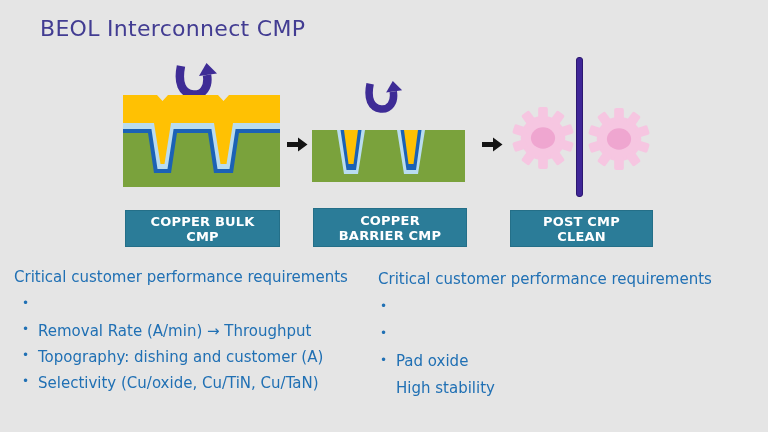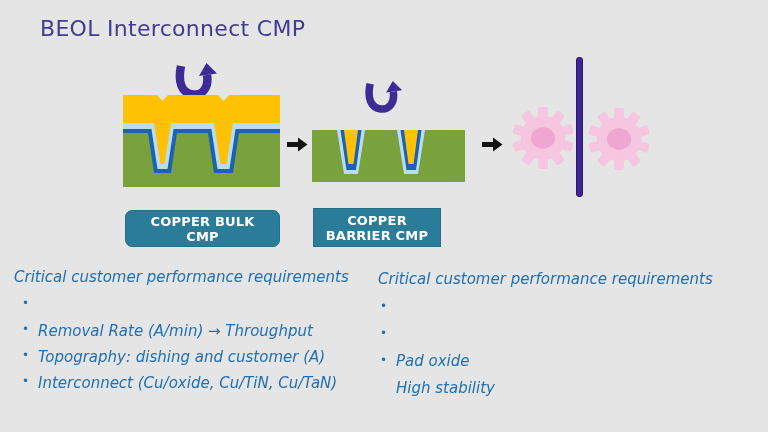--- a/index.html
+++ b/index.html
@@ -10,21 +10,21 @@
   .abs{position:absolute;}
   .title{
     left:40px;top:16px;font-size:22px;line-height:26px;color:#423C92;letter-spacing:0.3px;
   }
   .step-box{
     background:#2B7C98;border:1px solid #246F88;color:#ffffff;
     display:flex;flex-direction:column;align-items:center;justify-content:center;
     font-size:13px;font-weight:bold;line-height:15px;text-align:center;letter-spacing:0.2px;
     box-sizing:border-box;
   }
-  .req{color:#2070B4;font-style:italic;}
+  .req{color:#2070B4;}
   .req-heading{font-size:15px;line-height:19px;}
   .req-item{display:flex;align-items:flex-start;}
   .left .req-item{height:26px;}
   .right .req-item{height:27px;}
   .bullet{font-size:12px;line-height:19px;flex:0 0 auto;}
   .left .bullet{margin-left:8px;width:16px;}
   .right .bullet{margin-left:2px;width:16px;}
   .req-text{font-size:15px;line-height:19px;white-space:nowrap;margin-top:28px;}
   .left .req-heading{margin-bottom:7px;}
   .right .req-heading{margin-bottom:8px;}
@@ -102,42 +102,46 @@
       <rect x="27" y="0" width="10" height="14" rx="2" transform="rotate(144 32 32)"></rect>
       <rect x="27" y="0" width="10" height="14" rx="2" transform="rotate(180 32 32)"></rect>
       <rect x="27" y="0" width="10" height="14" rx="2" transform="rotate(216 32 32)"></rect>
       <rect x="27" y="0" width="10" height="14" rx="2" transform="rotate(252 32 32)"></rect>
       <rect x="27" y="0" width="10" height="14" rx="2" transform="rotate(288 32 32)"></rect>
       <rect x="27" y="0" width="10" height="14" rx="2" transform="rotate(324 32 32)"></rect>
     </g>
     <ellipse cx="32" cy="32" rx="12.5" ry="11" fill="#EFA6D0"></ellipse>
   </svg>
 
-  <div class="abs step-box" style="left:125px;top:210px;width:155px;height:37px;border-radius:7px;">
+  <div class="abs step-box" style="left:125px;top:210px;width:155px;height:37px;">
     <span>COPPER BULK</span>
     <span>CMP</span>
   </div>
-  <div class="abs step-box" style="left:313px;top:208px;width:128px;height:39px;">
+  <div class="abs step-box" style="left:313px;top:208px;width:154px;height:39px;">
     <span>COPPER</span>
     <span>BARRIER CMP</span>
+  </div>
+  <div class="abs step-box" style="left:510px;top:210px;width:143px;height:37px;">
+    <span>POST CMP</span>
+    <span>CLEAN</span>
   </div>
 
   <div class="abs req left" style="left:14px;top:268px;width:358px;">
     <div class="req-heading">Critical customer performance requirements</div>
     <div class="req-item">
       <span class="bullet">•</span>
       <span class="req-text">Removal Rate (A/min) → Throughput</span>
     </div>
     <div class="req-item">
       <span class="bullet">•</span>
       <span class="req-text">Topography: dishing and customer (A)</span>
     </div>
     <div class="req-item">
       <span class="bullet">•</span>
-      <span class="req-text">Interconnect (Cu/oxide, Cu/TiN, Cu/TaN)</span>
+      <span class="req-text">Selectivity (Cu/oxide, Cu/TiN, Cu/TaN)</span>
     </div>
     <div class="req-item">
       <span class="bullet">•</span>
     </div>
   </div>
 
   <div class="abs req right" style="left:378px;top:270px;width:340px;">
     <div class="req-heading">Critical customer performance requirements</div>
     <div class="req-item">
       <span class="bullet">•</span>

